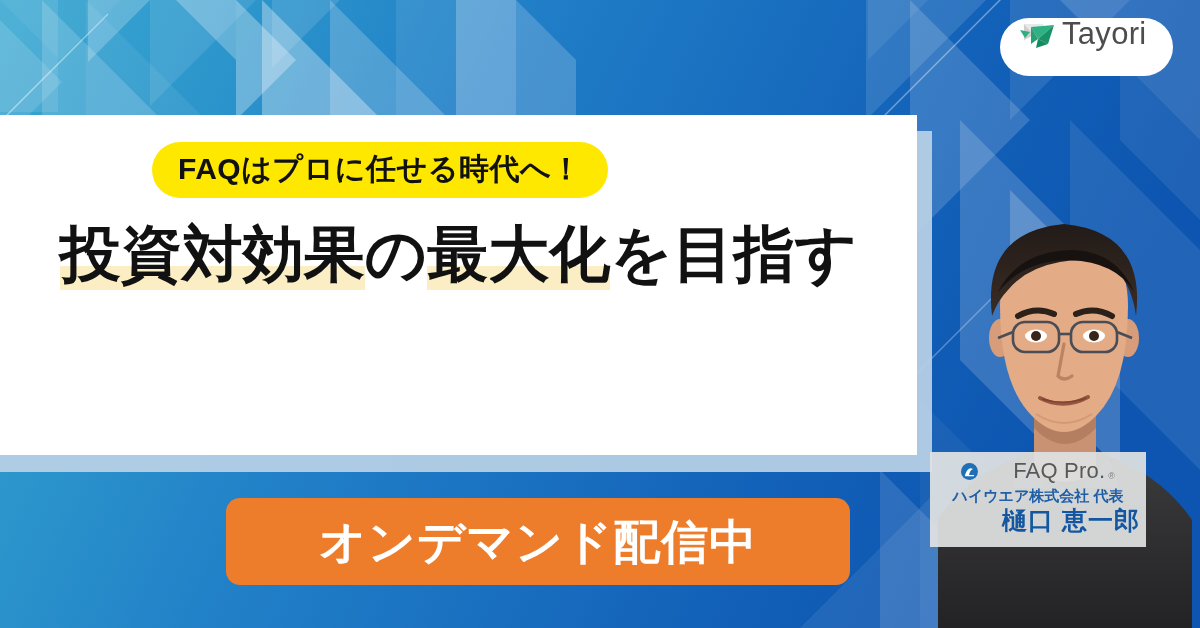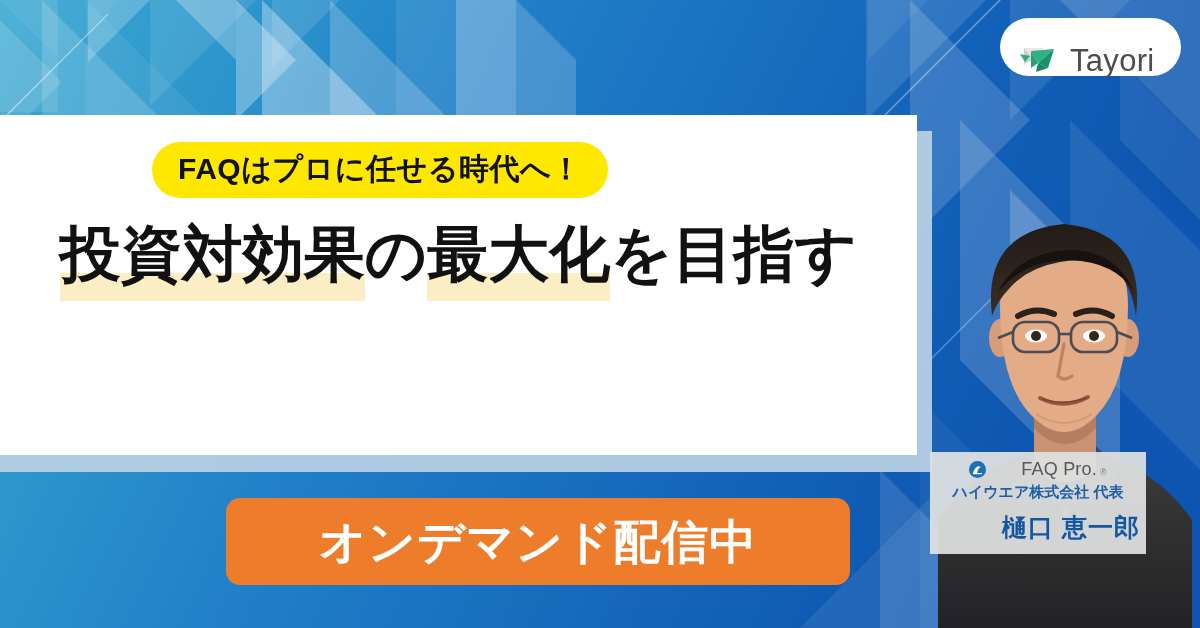--- a/index.html
+++ b/index.html
@@ -27,22 +27,22 @@
   
   .logo-pill {
     position: absolute;
     left: 1000px;
     top: 18px;
     height: 58px;
     padding: 0 26px 0 18px;
     border-radius: 29px;
     background: #ffffff;
     display: flex;
-    align-items: flex-end;
-    gap: 12px;
+    align-items: flex-start;
+    gap: 4px;
     box-sizing: border-box;
   }
   .logo-pill .mark { width: 40px; height: 34px; flex: 0 0 auto; }
   .logo-pill .wordmark {
     font-size: 31px;
     font-weight: 400;
     color: #4d4d4d;
     letter-spacing: 0.3px;
     line-height: 1;
     white-space: nowrap;
@@ -93,21 +93,21 @@
     letter-spacing: 0px;
   }
   .headline .line {
     display: block;
     white-space: nowrap;
   }
   .headline .l1 { font-size: 61px; }
   .headline .l2 { font-size: 64px; margin-top: 6px; }
   .hl {
     background: linear-gradient(to top, #fbeec5 0%, #fbeec5 34%, rgba(251,238,197,0) 34%);
-    padding-bottom: 13px;
+    padding-bottom: 2px;
   }
 
   
   .cta {
     position: absolute;
     left: 226px;
     top: 498px;
     width: 624px;
     height: 87px;
     border-radius: 14px;
@@ -150,39 +150,39 @@
   }
   .np-logo {
     display: flex;
     align-items: center;
     justify-content: center;
     gap: 3px;
     margin-bottom: 5px;
   }
   .np-logo .np-mark { width: 17px; height: 17px; flex: 0 0 auto; }
   .np-logo .np-text {
-    font-size: 18px;
+    font-size: 22px;
     font-weight: 500;
     color: #585858;
     line-height: 1;
     letter-spacing: 0.2px;
     margin-left: 32px;
   }
   .np-logo .np-tm {
     font-size: 9px;
     color: #7b7b7b;
     align-self: flex-end;
     padding-bottom: 1px;
   }
   .np-company {
     font-size: 15px;
     font-weight: 700;
     color: #1e5fa8;
     line-height: 1.15;
-    margin-bottom: 14px;
+    margin-bottom: 3px;
     white-space: nowrap;
   }
   .np-name {
     font-size: 25px;
     font-weight: 700;
     color: #1457a0;
     line-height: 1.1;
     letter-spacing: 1px;
     white-space: nowrap;
     text-align: right;

